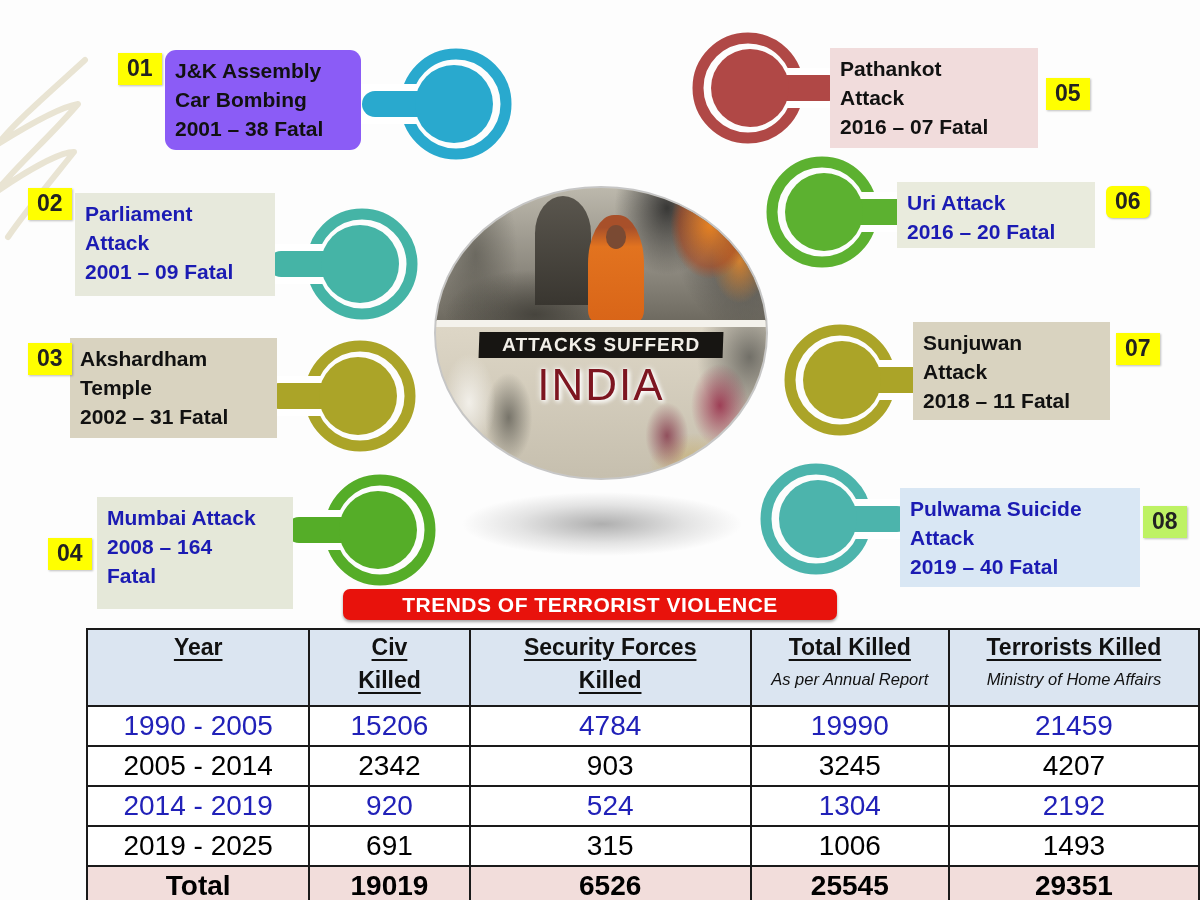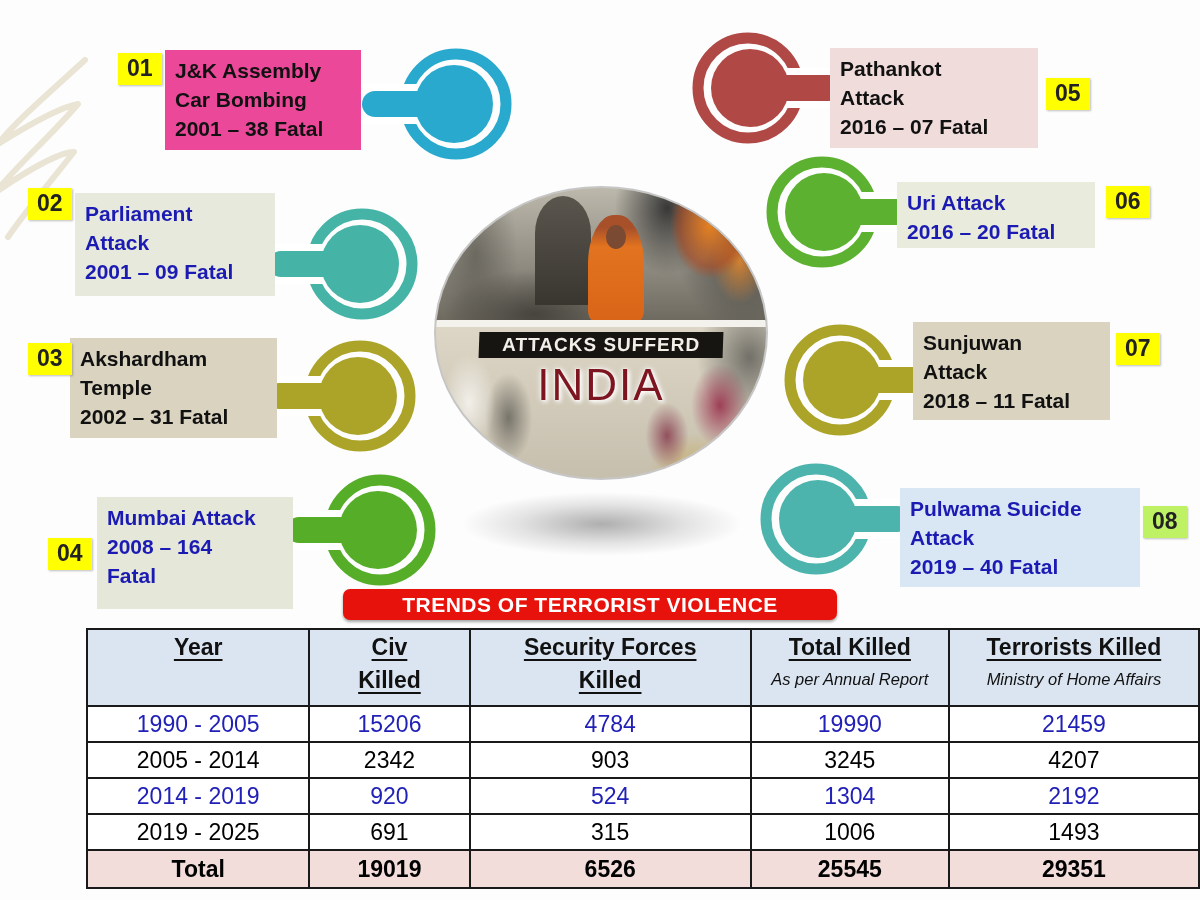--- a/index.html
+++ b/index.html
@@ -19,21 +19,21 @@
 
   
   .marker { position:absolute; z-index:1; }
 
   
   .b-c1{left:118px;top:53px;} .t-c1{left:165px;top:50px;width:196px;height:100px;} .m-c1{left:356px;top:46px;}
   .b-c2{left:28px;top:188px;} .t-c2{left:75px;top:193px;width:200px;height:103px;} .m-c2{left:262px;top:206px;}
   .b-c3{left:28px;top:343px;} .t-c3{left:70px;top:338px;width:207px;height:100px;} .m-c3{left:260px;top:338px;}
   .b-c4{left:48px;top:538px;} .t-c4{left:97px;top:497px;width:196px;height:112px;} .m-c4{left:280px;top:472px;}
   .b-c5{left:1046px;top:78px;} .t-c5{left:830px;top:48px;width:208px;height:100px;} .m-c5{left:688px;top:30px;}
-  .b-c6{left:1106px;top:186px;} .t-c6{left:897px;top:182px;width:198px;height:66px;} .m-c6{left:762px;top:154px;}
+  .b-c6{left:1106px;top:186px;border-radius:6px;} .t-c6{left:897px;top:182px;width:198px;height:66px;} .m-c6{left:762px;top:154px;}
   .b-c7{left:1116px;top:333px;} .t-c7{left:913px;top:322px;width:197px;height:98px;} .m-c7{left:780px;top:322px;}
   .b-c8{left:1143px;top:506px;} .t-c8{left:900px;top:488px;width:240px;height:99px;} .m-c8{left:756px;top:461px;}
 
   
   .center-wrap { position:absolute; left:434px; top:186px; width:334px; height:294px; z-index:0;
                  border-radius:50%; overflow:hidden; border:2px solid #c6c6c6; background:#cfc9bb; }
   .ci-top { position:absolute; left:0; top:0; width:100%; height:46%;
     background:
       radial-gradient(55px 75px at 83% 28%, rgba(235,130,30,.95), rgba(190,70,20,.5) 55%, transparent 72%),
       radial-gradient(40px 60px at 92% 55%, rgba(240,140,40,.8), transparent 70%),
@@ -71,21 +71,21 @@
   .banner { position:absolute; left:343px; top:589px; width:494px; height:31px; z-index:2;
     background:#e8120c; border-radius:7px; color:#fff; font-size:21px; font-weight:bold;
     display:flex; align-items:center; justify-content:center; letter-spacing:.5px;
     box-shadow:0 2px 3px rgba(0,0,0,.35); }
 
   
   .tbl { position:absolute; left:86px; top:628px; width:1114px; z-index:2;
     border-collapse:collapse; table-layout:fixed; background:#fff; }
   .tbl th, .tbl td { border:2px solid #1a1a1a; text-align:center; vertical-align:top; }
   .tbl th { font-size:23px; font-weight:bold; color:#111; padding:4px 2px 6px 2px; height:77px; }
-  .tbl td { font-size:23px; padding:3px 2px; height:36px; vertical-align:middle; }
+  .tbl td { font-size:28px; padding:3px 2px; height:36px; vertical-align:middle; }
   .u { text-decoration:underline; text-underline-offset:4px; text-decoration-thickness:2px; }
   .sub { font-size:16.5px; font-style:italic; font-weight:normal; margin-top:9px; white-space:nowrap; }
   .r-total td { font-weight:bold; height:38px; }
   .hline2 { margin-top:6px; }
 </style>
 </head>
 <body>
 
 <div class="slide">
 
@@ -100,21 +100,21 @@
       <div class="ci-woman"></div>
     </div>
     <div class="ci-strip"></div>
     <div class="ci-bottom">
       <div class="ci-band">ATTACKS SUFFERD</div>
       <div class="ci-india">INDIA</div>
     </div>
   </div>
 
   <span class="badge b-c1" style="background-color: rgb(255, 255, 0);">01</span>
-  <div class="block t-c1" style="background-color: #ec4899; color: rgb(17, 17, 17);">
+  <div class="block t-c1" style="background-color: #8b5cf6; color: rgb(17, 17, 17); border-radius: 11px;">
     <div>J&amp;K Assembly</div>
     <div>Car Bombing</div>
     <div>2001 – 38 Fatal</div>
   </div>
   <svg class="marker m-c1" width="160" height="116" viewBox="0 0 160 116">
     <circle cx="100" cy="58" r="50" fill="none" stroke-width="11" stroke="#29a9ce"></circle>
     <rect x="-12" y="38" width="112" height="40" rx="20" fill="#ffffff"></rect>
     <rect x="6" y="45" width="92" height="26" rx="13" fill="#29a9ce"></rect>
     <circle cx="98" cy="58" r="39" fill="#29a9ce"></circle>
   </svg>

